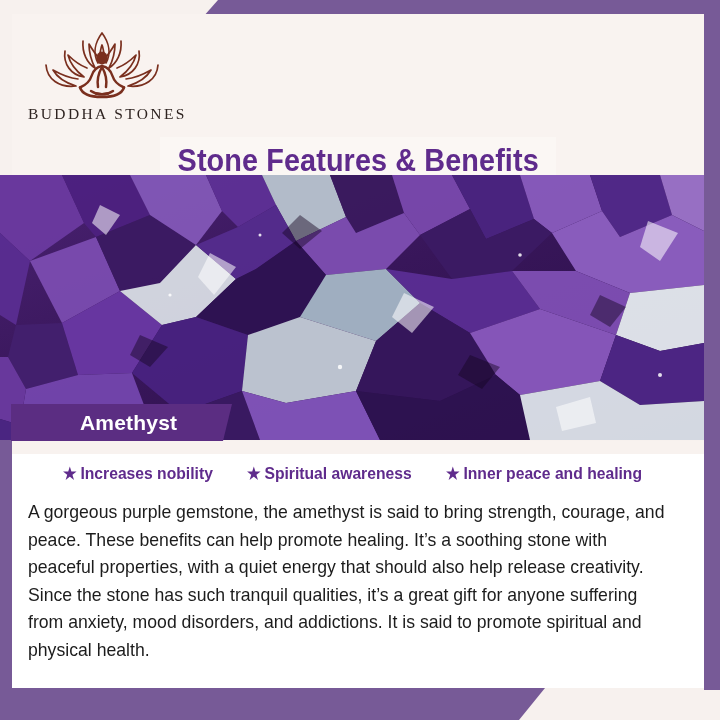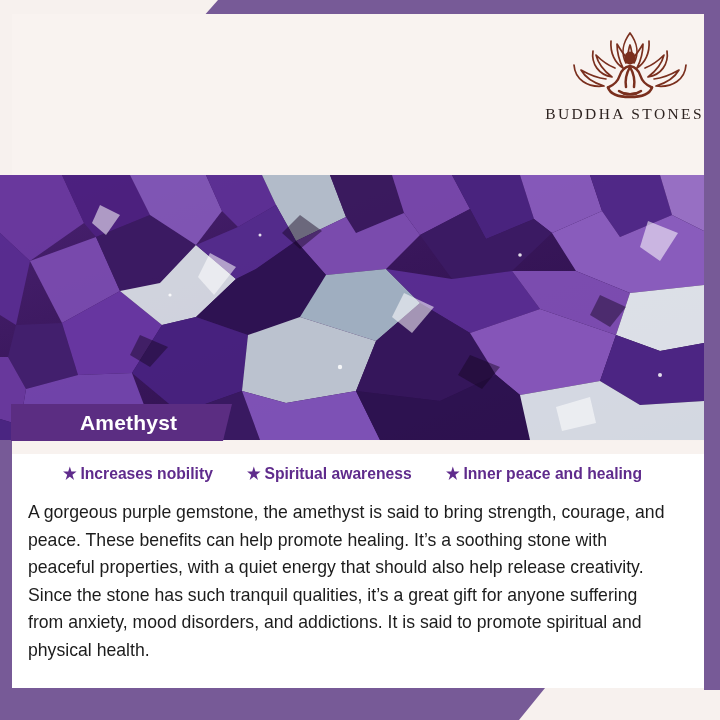--- a/index.html
+++ b/index.html
@@ -36,21 +36,21 @@
     clip-path: polygon(0 0, 100% 0, calc(100% - 26px) 100%, 0 100%);
   }
 
   
   .header {
     position:absolute; left:12px; top:14px; right:16px; height:161px;
     background:#f9f3f0;
   }
   .logo-wrap {
     position:absolute; left:16px; right:0; top:14px;
-    display:flex; flex-direction:column; align-items:flex-end;
+    display:flex; flex-direction:column; align-items:flex-start;
   }
   .logo-mark { width:148px; height:72px; display:block; }
   .logo-word {
     margin-top:5px;
     font-family:"Liberation Serif", serif;
     font-size:15.5px; letter-spacing:2.4px; color:#2e2320;
     font-weight:400;
   }
 
   .title-plate {
@@ -163,20 +163,23 @@
           <path d="M148 78 C156 92 158 106 156 118"></path>
 
           <path d="M104 119 C108 131 124 138 148 138 C172 138 188 131 192 119"></path>
           <path d="M126 126 C136 133 148 134 160 131"></path>
           <path d="M170 126 C160 133 148 134 136 131"></path>
         </g>
       </svg>
       <div class="logo-word">BUDDHA STONES</div>
     </div>
 
+    <div class="title-plate">
+      <div class="title-text">Stone Features &amp; Benefits</div>
+    </div>
   </div>
 
   <div class="photo-band">
     <svg viewBox="0 0 704 265" preserveAspectRatio="none">
       <defs>
         <linearGradient id="bgG" x1="0" y1="0" x2="1" y2="1">
           <stop offset="0%" stop-color="#4a2272"></stop>
           <stop offset="45%" stop-color="#38165a"></stop>
           <stop offset="100%" stop-color="#2a0f48"></stop>
         </linearGradient>

